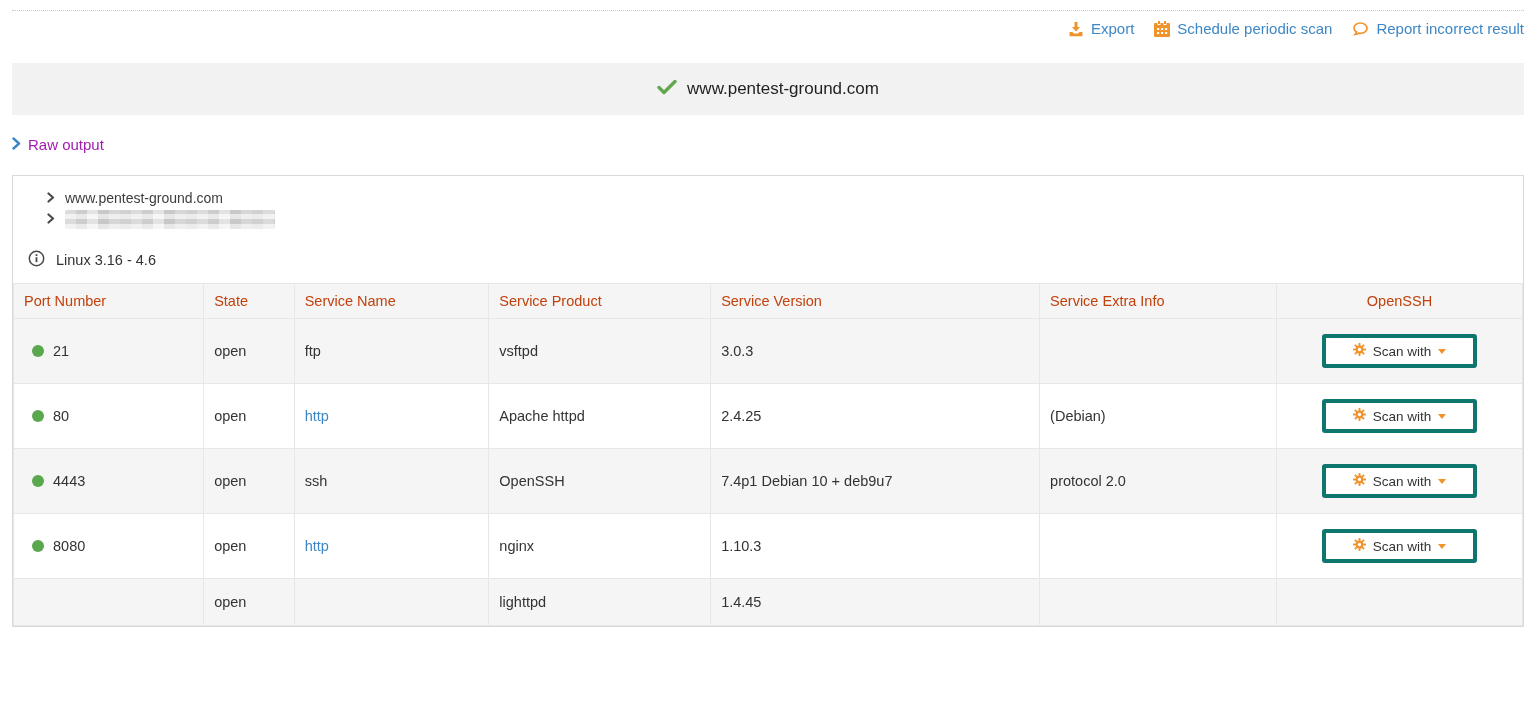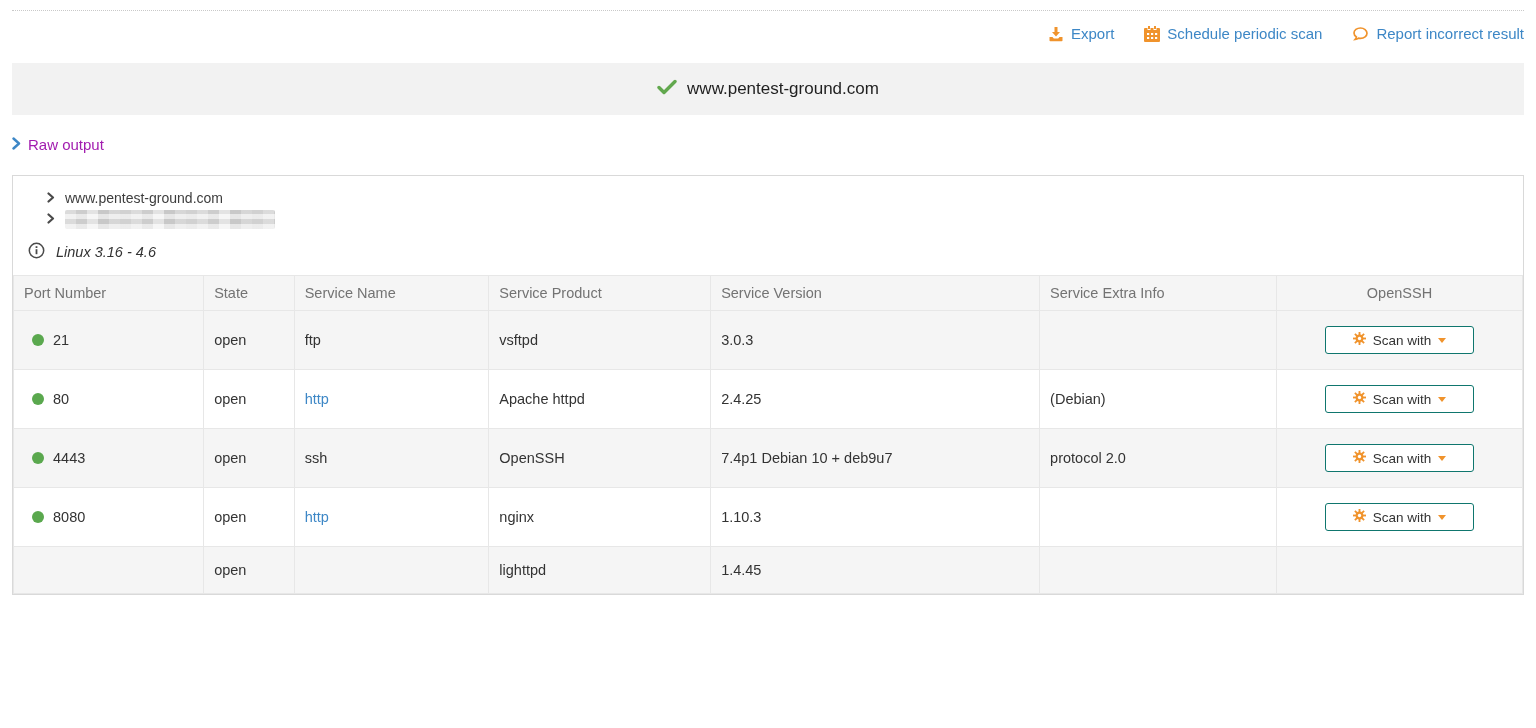--- a/index.html
+++ b/index.html
@@ -5,21 +5,21 @@
   * { box-sizing: border-box; margin: 0; padding: 0; }
   html, body { width: 1536px; height: 728px; background: #fff; overflow: hidden; }
   body { font-family: "Liberation Sans", "DejaVu Sans", sans-serif; color: #333; }
   .page { padding: 0 12px; }
 
   
   .page-title { margin-top: 15px; font-size: 26px; line-height: 32px; font-weight: 400; color: #2b7bba; }
   .title-divider { margin-top: 10px; border-bottom: 1px dotted #c9c9c9; }
 
   
-  .toolbar { display: flex; justify-content: flex-end; align-items: flex-end; gap: 30px; padding-top: 9px; height: 31px; }
+  .toolbar { display: flex; justify-content: flex-end; align-items: flex-start; gap: 20px; padding-top: 9px; height: 31px; }
   .toolbar a { display: inline-flex; align-items: center; gap: 7px; color: #3d87c6; font-size: 15px; text-decoration: none; cursor: pointer; }
   .toolbar svg { display: block; }
 
   
   .target-banner { margin-top: 21px; height: 52px; background: #f2f2f2; display: flex; align-items: center; justify-content: center; gap: 10px; }
   .target-banner .host-text { font-size: 17px; color: #1f1f1f; }
 
   
   .summary { margin-top: 44px; padding-bottom: 13px; font-size: 19.5px; font-weight: 400; color: #222; border-bottom: 1px solid #b3b3b3; }
 
@@ -29,37 +29,37 @@
   
   .panel { margin-top: 21px; border: 1px solid #d9d9d9; }
   .panel-header { display: flex; align-items: center; gap: 12px; background: #f4f4f4; padding: 9px 15px; border-bottom: 1px dotted #c9c9c9; font-size: 16px; color: #1f1f1f; }
   .host-details { padding: 12px 15px 13px; }
   .hostname-line { display: flex; align-items: center; gap: 10px; margin-left: 19px; font-size: 14px; color: #3d3d3d; line-height: 21px; }
   .redacted { display: inline-block; width: 210px; height: 19px; border-radius: 2px;
     background:
       repeating-linear-gradient(0deg, rgba(255,255,255,0.45) 0 5px, rgba(0,0,0,0.05) 5px 10px),
       repeating-linear-gradient(90deg, #e7e7e7 0 11px, #d8d8d8 11px 22px, #efefef 22px 33px, #d3d3d3 33px 44px, #e2e2e2 44px 55px, #dcdcdc 55px 66px);
   }
-  .os-line { display: flex; align-items: center; gap: 11px; margin-top: 12px; font-size: 14.5px; color: #333; font-style: italic; }
+  .os-line { display: flex; align-items: center; gap: 11px; margin-top: 20px; font-size: 14.5px; color: #333; }
 
   
   table { width: 100%; border-collapse: collapse; table-layout: fixed; }
   th, td { border: 1px solid #e7e7e7; text-align: left; }
-  th { background: #f5f5f5; color: #737373; font-weight: 400; font-size: 14.5px; padding: 9px 10px; }
+  th { background: #f5f5f5; color: #c2410c; font-weight: 400; font-size: 14.5px; padding: 9px 10px; }
   td { font-size: 14.5px; color: #333; padding: 15px 10px; }
   tbody tr:nth-child(odd) { background: #f5f5f5; }
   tbody tr:nth-child(even) { background: #ffffff; }
   th.col-actions, td.col-actions { text-align: center; }
   td.col-port { padding-left: 18px; }
   .port-cell { display: flex; align-items: center; gap: 9px; }
   .status-dot { width: 12px; height: 12px; border-radius: 50%; background: #5aa84e; flex: 0 0 auto; }
   a.service-link { color: #3d87c6; text-decoration: none; cursor: pointer; }
 
   
-  .scan-btn { display: inline-flex; align-items: center; gap: 7px; background: #fff; border: 1px solid #0f766e; border-radius: 3px; padding: 5px 27px; font-size: 13.5px; color: #333; cursor: pointer; font-family: inherit; }
+  .scan-btn { display: inline-flex; align-items: center; gap: 7px; background: #fff; border: 4px solid #0f766e; border-radius: 3px; padding: 5px 27px; font-size: 13.5px; color: #333; cursor: pointer; font-family: inherit; }
   .caret-down { width: 0; height: 0; border-left: 4.5px solid transparent; border-right: 4.5px solid transparent; border-top: 5px solid #f0932c; }
 </style>
 </head>
 <body>
 
 <div class="page">
 
   <div class="title-divider"></div>
 
   <div class="toolbar">

